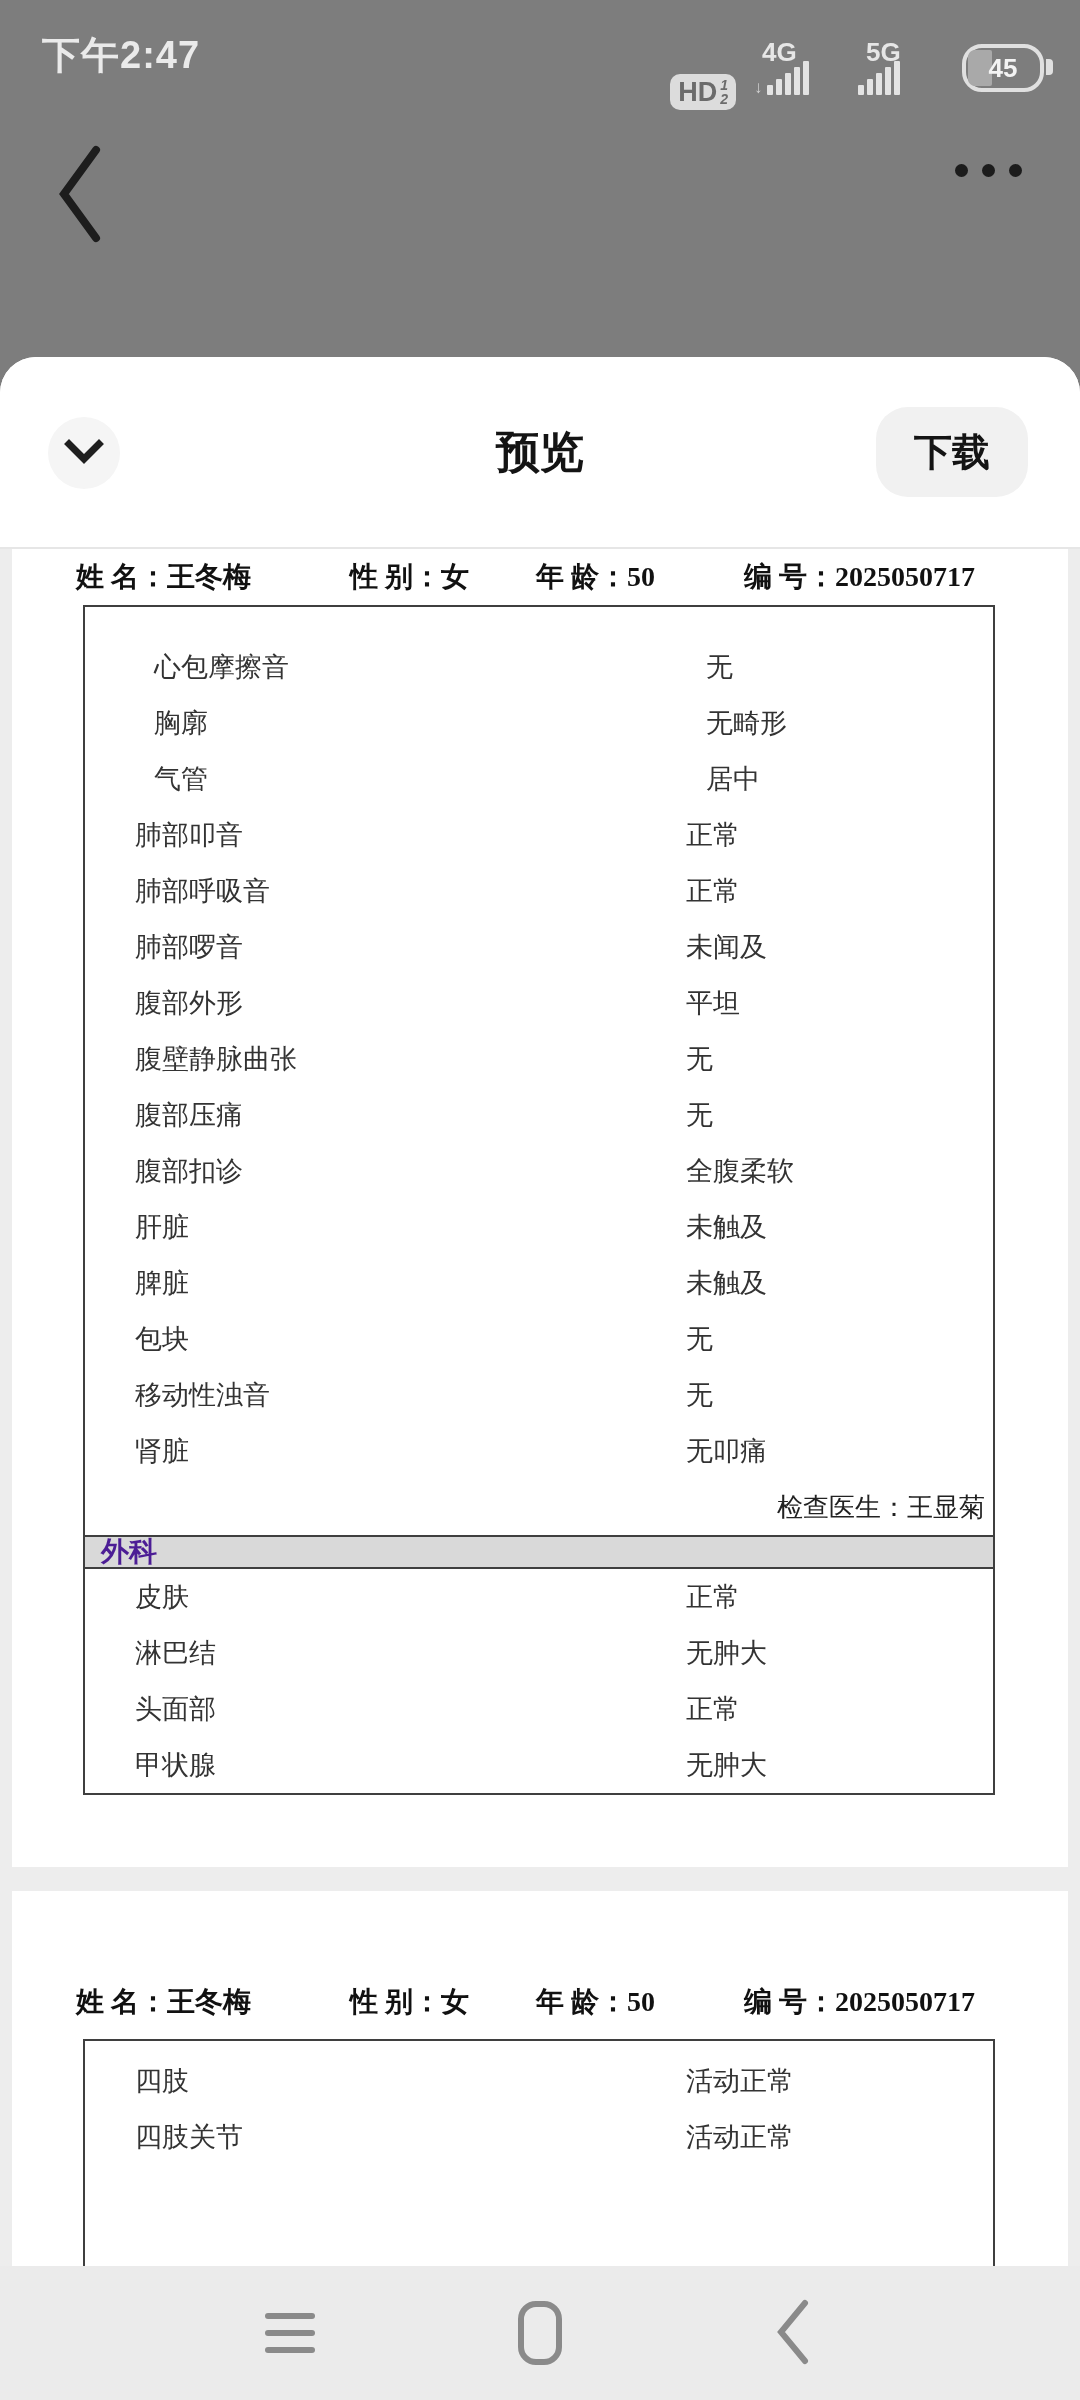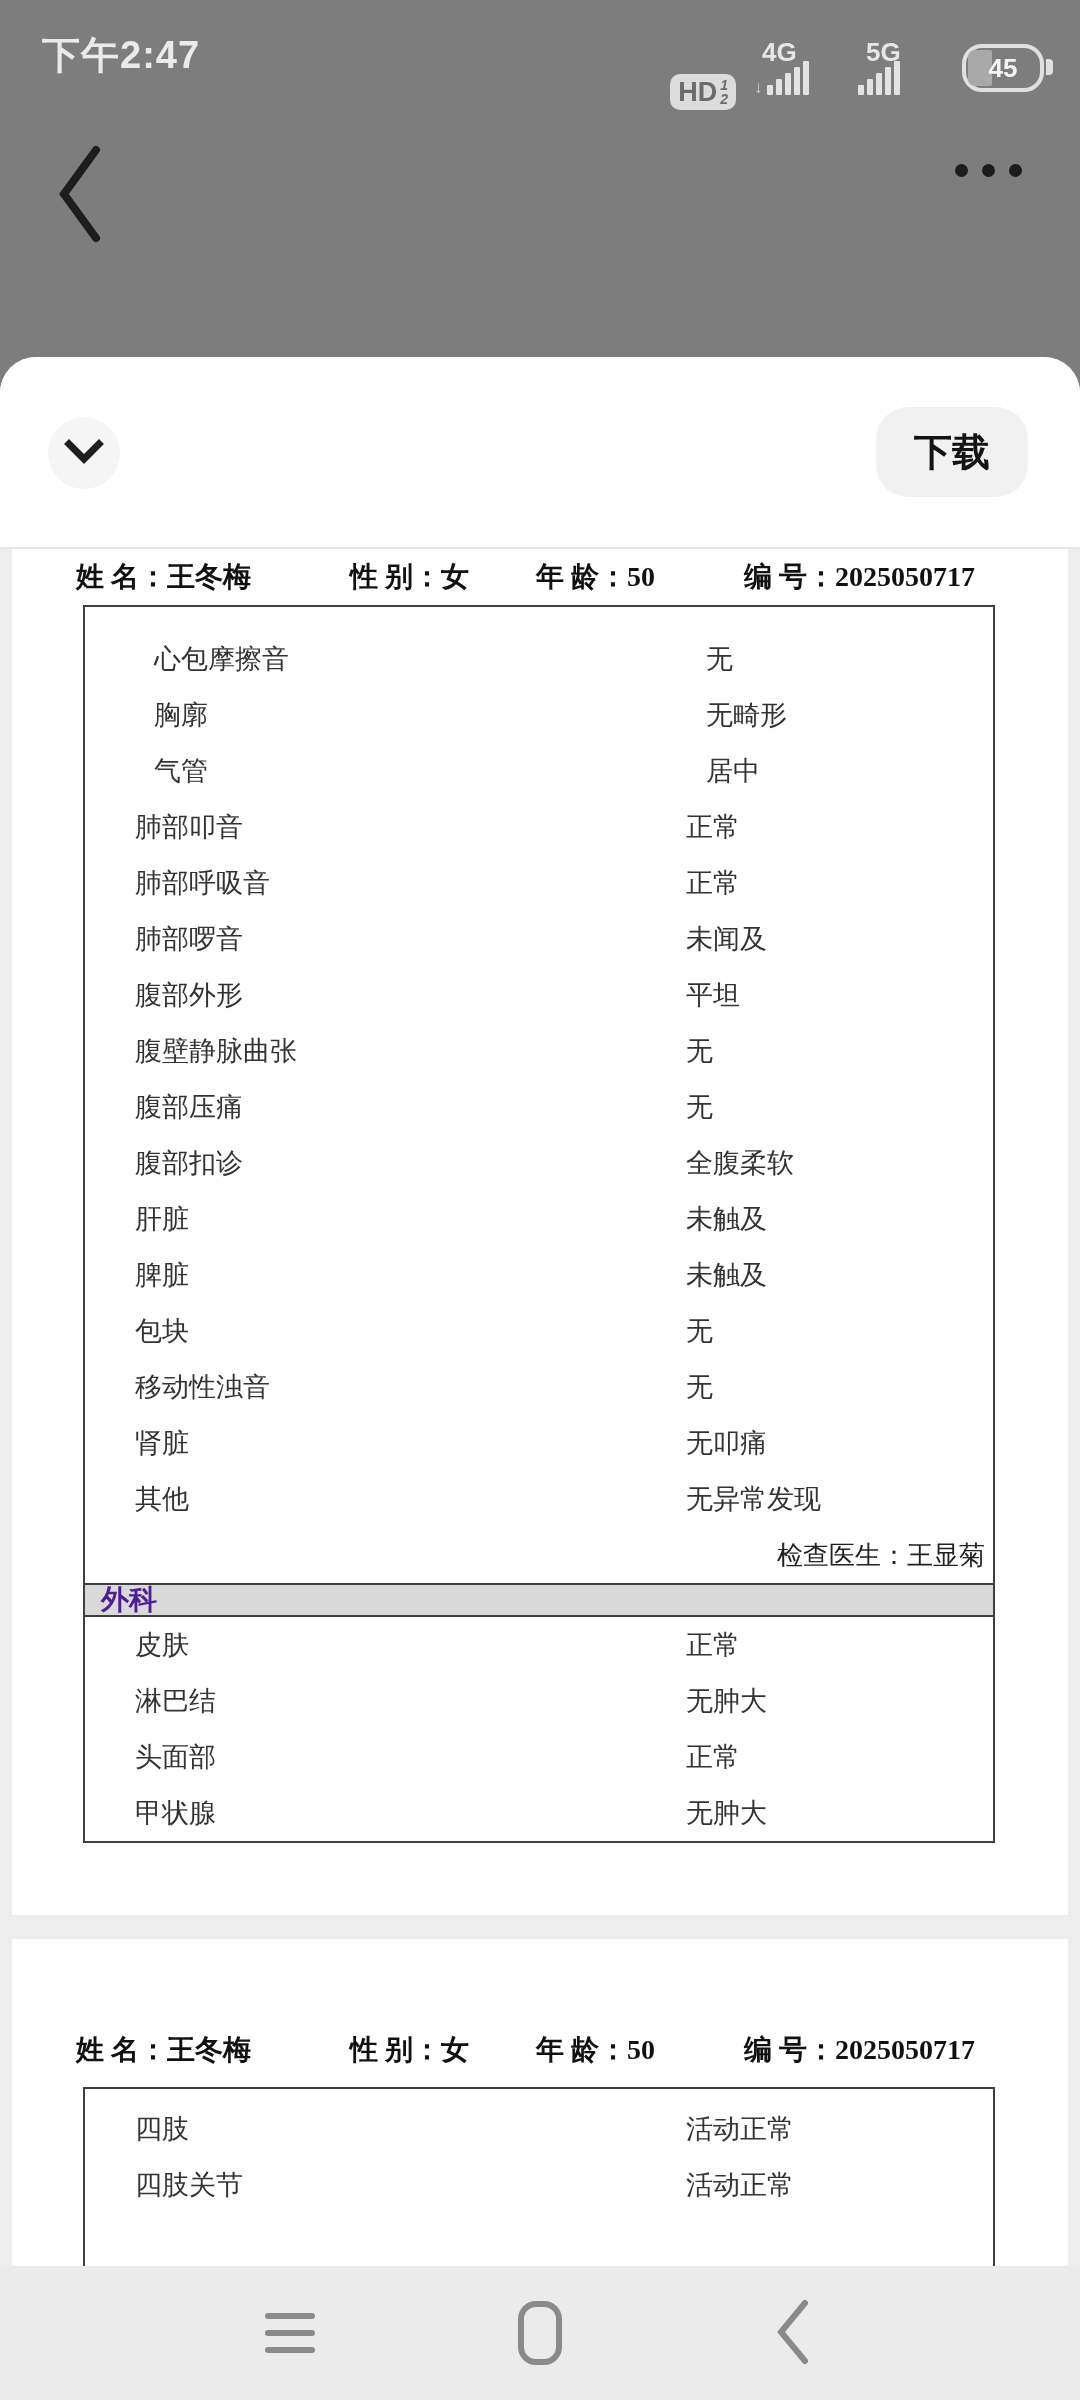--- a/index.html
+++ b/index.html
@@ -38,21 +38,21 @@
   .download-btn{position:absolute;right:52px;top:50px;width:152px;height:90px;border:none;border-radius:32px;background:#f1f1f1;font-size:38px;font-weight:600;color:#141414;display:flex;align-items:center;justify-content:center;cursor:pointer;font-family:"Liberation Sans",sans-serif;}
   
   .doc-area{position:absolute;top:190px;left:0;right:0;bottom:0;background:#ededed;border-top:2px solid #e6e6e6;overflow:hidden;}
   .page{margin:0 12px;background:#ffffff;text-align:right;}
   .doc-serif{font-family:"Liberation Serif","DejaVu Serif",serif;}
   .patient-row{position:relative;height:56px;font-weight:700;color:#111;font-size:28px;}
   .page2 .patient-row{height:42px;}
   .pf{position:absolute;top:50%;transform:translateY(-50%);white-space:nowrap;}
   .pf1{left:64px}.pf2{left:338px}.pf3{left:524px}.pf4{left:732px}
   .xtable{margin-left:71px;width:912px;box-sizing:border-box;border:2px solid #3f3f3f;font-size:27px;color:#333;}
-  .trows{padding-top:24px;}
+  .trows{padding-top:32px;}
   .trow{position:relative;height:56px;}
   .tlabel{position:absolute;left:50px;top:50%;transform:translateY(-50%);white-space:nowrap;}
   .tvalue{position:absolute;left:601px;top:50%;transform:translateY(-50%);white-space:nowrap;}
   .trow.indent .tlabel{left:69px;}
   .trow.indent .tvalue{left:621px;}
   .doctor-line{position:relative;height:56px;}
   .doctor{position:absolute;right:8px;top:50%;transform:translateY(-50%);font-size:26px;color:#222;}
   .section-band{height:30px;background:#d9d9d9;border-top:2px solid #3f3f3f;border-bottom:2px solid #3f3f3f;display:flex;align-items:center;padding-left:16px;font-weight:700;font-size:28px;color:#4c1d95;}
   .cols-row{position:relative;height:64px;font-weight:700;color:#000;}
   .cols-row .tlabel,.cols-row .tvalue{font-weight:700;}
@@ -133,20 +133,21 @@
 
   <div class="sheet">
     <div class="sheet-header">
       <button class="collapse-btn">
         <span>
           <svg width="42" height="30" viewBox="0 0 42 30">
               <polyline points="6,7 21,22 36,7" fill="none" stroke="#1f1f1f" stroke-width="7" stroke-linecap="square"></polyline>
             </svg>
         </span>
       </button>
+      <div class="sheet-title">预览</div>
       <button class="download-btn">下载</button>
     </div>
 
     <div class="doc-area doc-serif">
 
       <div class="page page1">
         <div class="patient-row">
           <span class="pf pf1"><span>姓 名：</span><span>王冬梅</span></span>
           <span class="pf pf2"><span>性 别：</span><span>女</span></span>
           <span class="pf pf3"><span>年 龄：</span><span>50</span></span>
@@ -208,24 +209,20 @@
                 <span class="tvalue">无</span>
               </div>
             <div class="trow">
                 <span class="tlabel">移动性浊音</span>
                 <span class="tvalue">无</span>
               </div>
             <div class="trow">
                 <span class="tlabel">肾脏</span>
                 <span class="tvalue">无叩痛</span>
               </div>
-            <div class="trow">
-                <span class="tlabel">其他</span>
-                <span class="tvalue">无异常发现</span>
-              </div>
           </div>
           <div class="doctor-line">
             <span class="doctor">检查医生：王显菊</span>
           </div>
           <div class="section-band">外科</div>
           <div class="trows" style="padding-top:0;">
             <div class="trow">
                 <span class="tlabel">皮肤</span>
                 <span class="tvalue">正常</span>
               </div>

